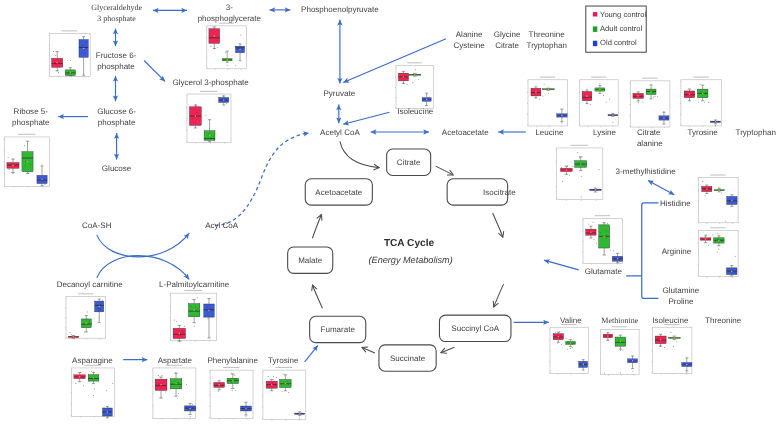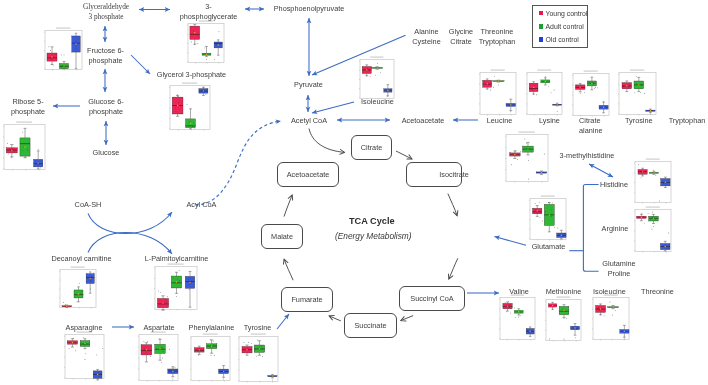--- a/index.html
+++ b/index.html
@@ -1432,21 +1432,21 @@
     </div>
     <div class="lbl" style="left: 188px; top: 323px; width: 47px;">
       <div>Phenylalanine</div>
     </div>
     <div class="lbl" style="left: 243px; top: 323px; width: 29px;">
       <div>Tyrosine</div>
     </div>
     <div class="lbl" style="left: 509px; top: 287px; width: 20px;">
       <div>Valine</div>
     </div>
-    <div class="lbl" style="left: 545px; top: 287px; width: 37px;">
+    <div class="lbl" style="left: 545px; top: 287px; width: 37px; font-family: Liberation Serif, serif;">
       <div>Methionine</div>
     </div>
     <div class="lbl" style="left: 593px; top: 287px; width: 31px;">
       <div>Isoleucine</div>
     </div>
     <div class="lbl" style="left: 641px; top: 287px; width: 32px;">
       <div>Threonine</div>
     </div>
   </div>
 

